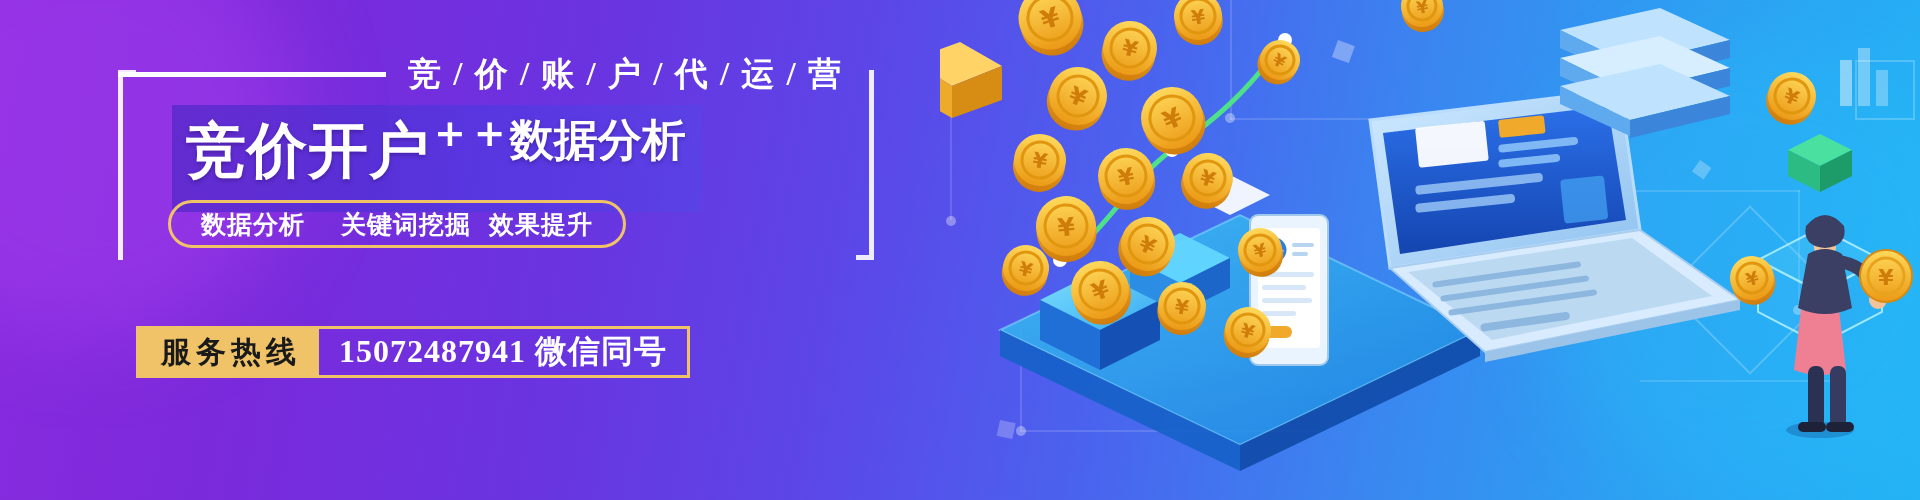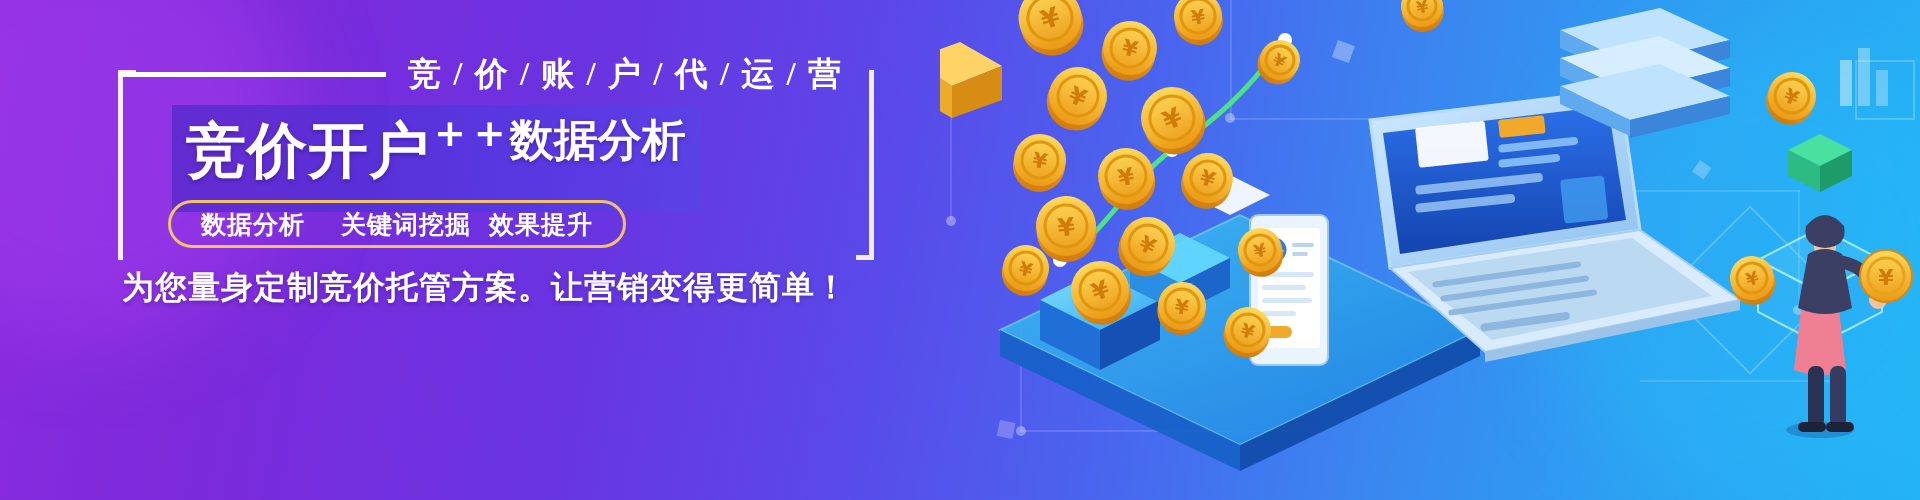--- a/index.html
+++ b/index.html
@@ -153,22 +153,25 @@
 
     <div class="services">
       <span>数据分析</span>
       <span class="gap"></span>
       <span class="gap"></span>
       <span>关键词挖掘</span>
       <span class="gap"></span>
       <span>效果提升</span>
     </div>
 
-    <div class="subtitle">为您量身定制竞价托管方案。让营销变得更简单！</div>
-
+
+    <div class="hotline">
+      <div class="hot-label">服务热线</div>
+      <div class="hot-number">15072487941 微信同号</div>
+    </div>
   </div>
 
   <div class="art">
     <svg width="980" height="500" viewBox="0 0 980 500" xmlns="http://www.w3.org/2000/svg">
       <defs>
         <linearGradient id="gPlatform" x1="0" y1="0" x2="1" y2="1">
           <stop offset="0%" stop-color="#3ec6f5"></stop>
             <stop offset="100%" stop-color="#1b7fe0"></stop>
         </linearGradient>
         <linearGradient id="gPlatTop" x1="0" y1="0" x2="1" y2="1">

